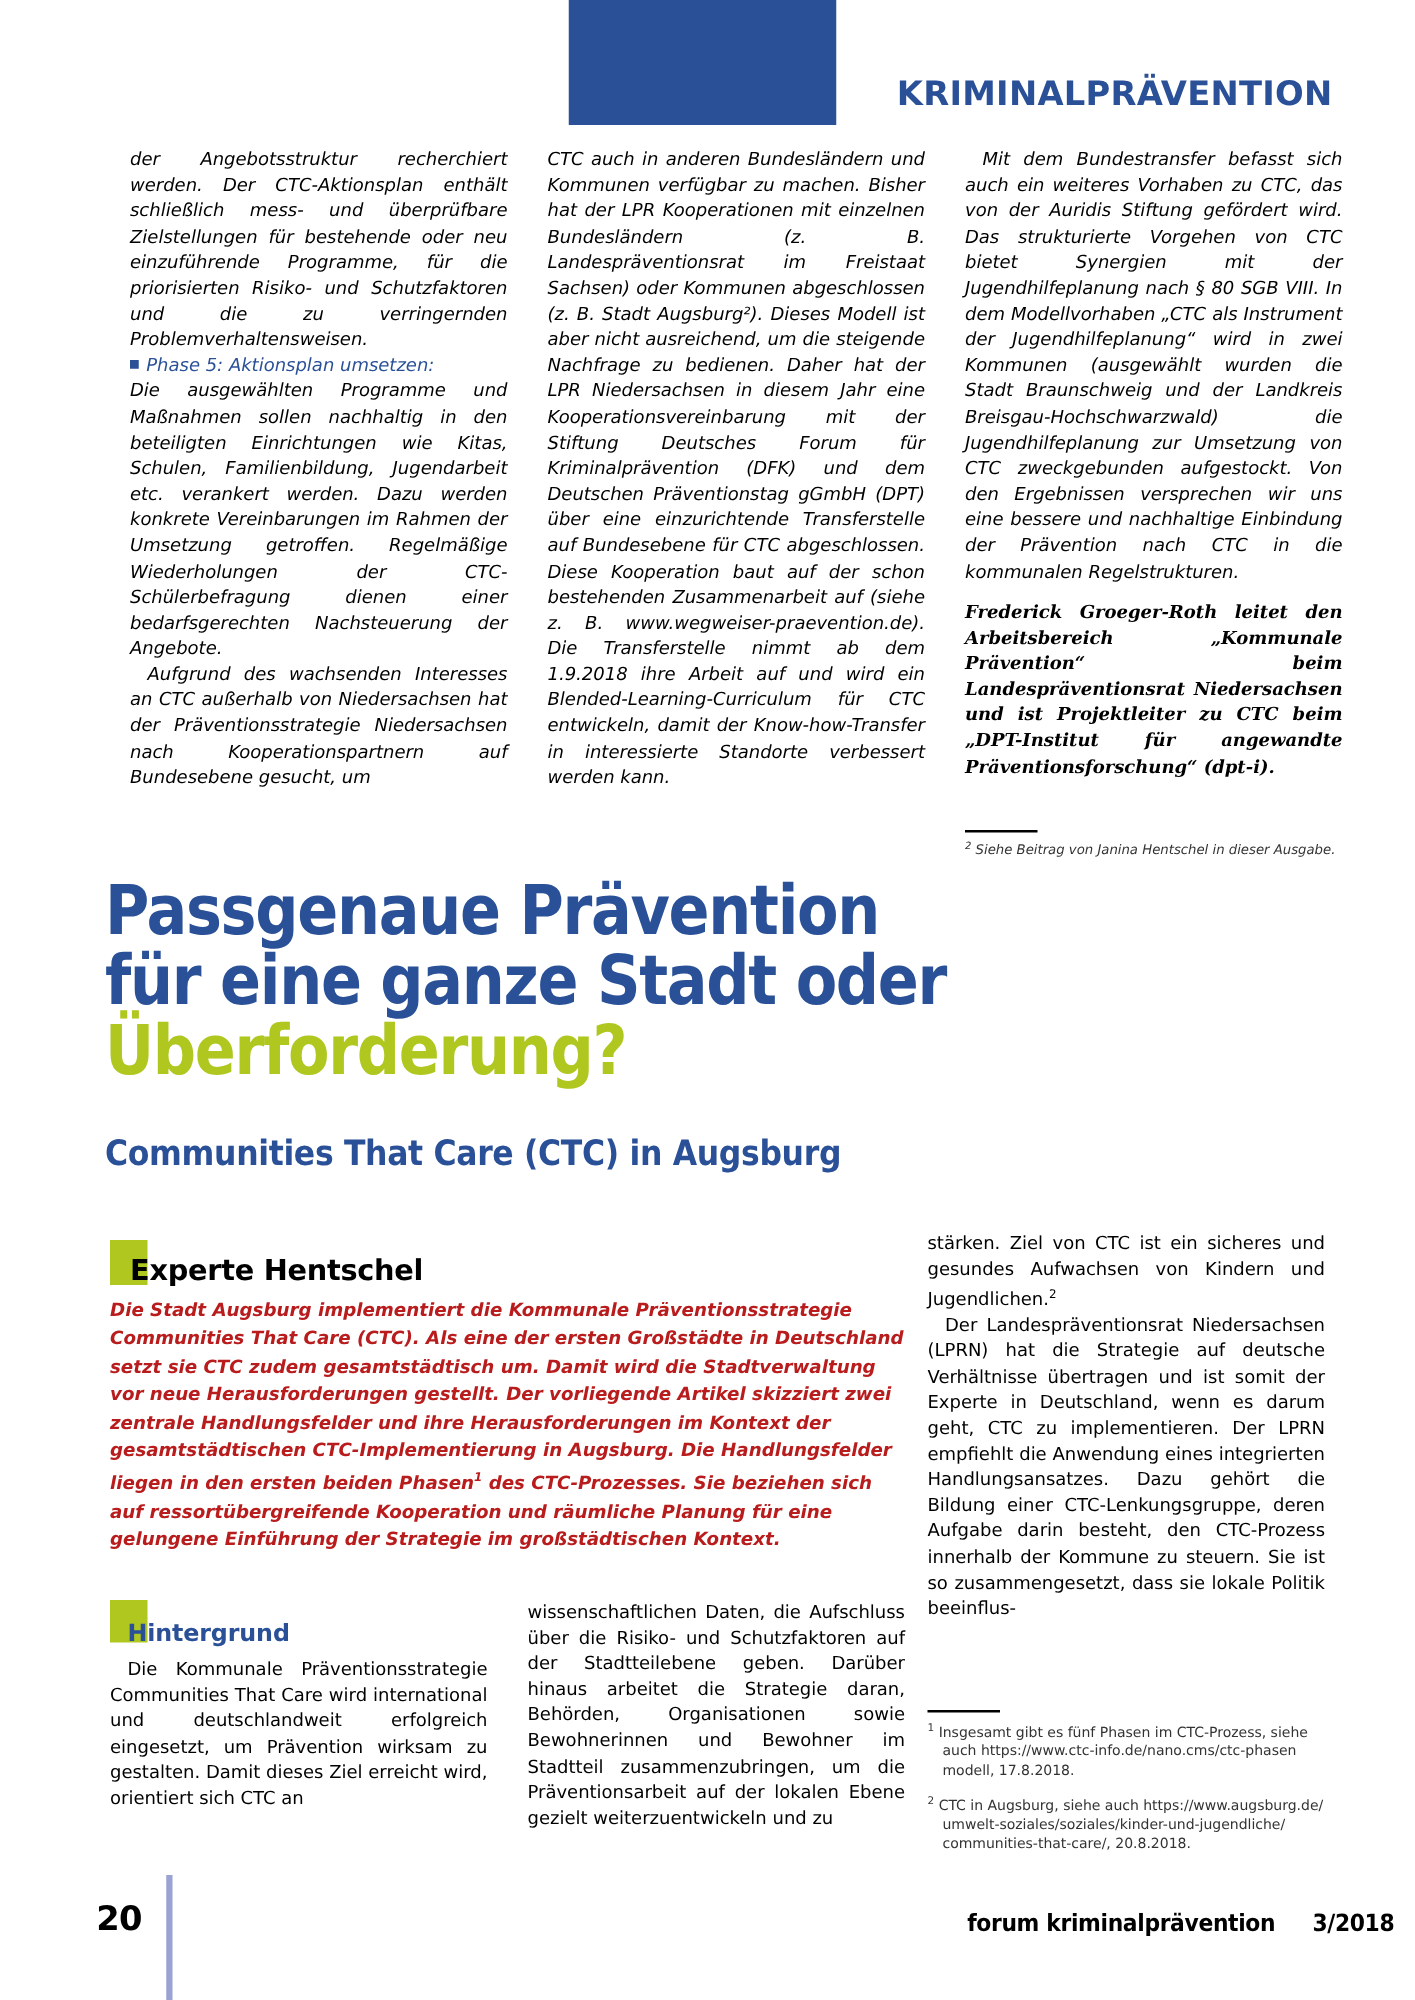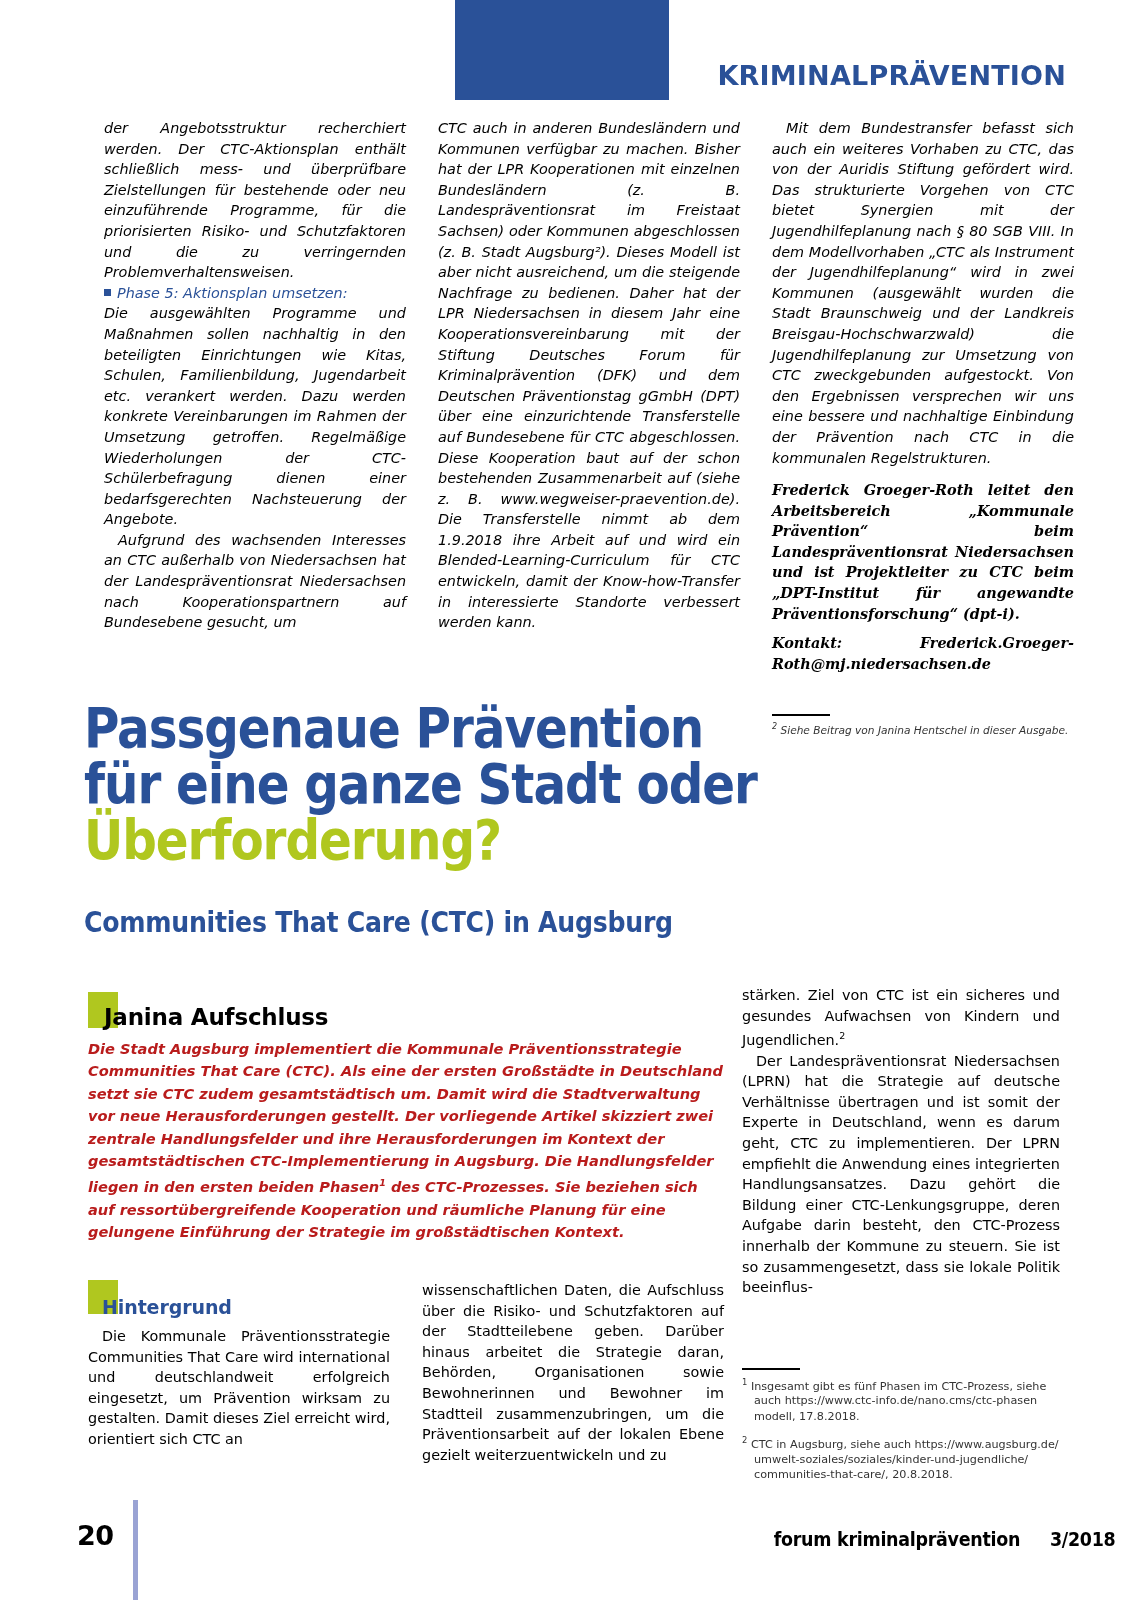--- a/index.html
+++ b/index.html
@@ -304,52 +304,51 @@
 
 <div class="top-cols">
 
   <div class="col">
     <p>der Angebotsstruktur recherchiert werden. Der CTC-Aktionsplan enthält schließlich mess- und überprüfbare Zielstellungen für bestehende oder neu einzuführende Programme, für die priorisierten Risiko- und Schutzfaktoren und die zu verringernden Problemverhaltensweisen.</p>
     <div class="bullet-line">
       <span class="bullet-sq"></span>
       <span class="bullet-label">Phase 5: Aktionsplan umsetzen:</span>
     </div>
     <p>Die ausgewählten Programme und Maßnahmen sollen nachhaltig in den beteiligten Einrichtungen wie Kitas, Schulen, Familienbildung, Jugendarbeit etc. verankert werden. Dazu werden konkrete Vereinbarungen im Rahmen der Umsetzung getroffen. Regelmäßige Wiederholungen der CTC-Schülerbefragung dienen einer bedarfsgerechten Nachsteuerung der Angebote.</p>
-    <p class="indent">Aufgrund des wachsenden Interesses an CTC außerhalb von Niedersachsen hat der Landespräventionsrat Niedersachsen nach Kooperationspartnern auf Bundesebene gesucht, um</p>
+    <p class="indent">Aufgrund des wachsenden Interesses an CTC außerhalb von Niedersachsen hat der Präventionsstrategie Niedersachsen nach Kooperationspartnern auf Bundesebene gesucht, um</p>
   </div>
 
   <div class="col">
     <p>CTC auch in anderen Bundesländern und Kommunen verfügbar zu machen. Bisher hat der LPR Kooperationen mit einzelnen Bundesländern (z. B. Landespräventionsrat im Freistaat Sachsen) oder Kommunen abgeschlossen (z. B. Stadt Augsburg²). Dieses Modell ist aber nicht ausreichend, um die steigende Nachfrage zu bedienen. Daher hat der LPR Niedersachsen in diesem Jahr eine Kooperationsvereinbarung mit der Stiftung Deutsches Forum für Kriminalprävention (DFK) und dem Deutschen Präventionstag gGmbH (DPT) über eine einzurichtende Transferstelle auf Bundesebene für CTC abgeschlossen. Diese Kooperation baut auf der schon bestehenden Zusammenarbeit auf (siehe z. B. www.wegweiser-praevention.de). Die Transferstelle nimmt ab dem 1.9.2018 ihre Arbeit auf und wird ein Blended-Learning-Curriculum für CTC entwickeln, damit der Know-how-Transfer in interessierte Standorte verbessert werden kann.</p>
   </div>
 
   <div class="col">
     <p class="indent">Mit dem Bundestransfer befasst sich auch ein weiteres Vorhaben zu CTC, das von der Auridis Stiftung gefördert wird. Das strukturierte Vorgehen von CTC bietet Synergien mit der Jugendhilfeplanung nach § 80 SGB VIII. In dem Modellvorhaben „CTC als Instrument der Jugendhilfeplanung“ wird in zwei Kommunen (ausgewählt wurden die Stadt Braunschweig und der Landkreis Breisgau-Hochschwarzwald) die Jugendhilfeplanung zur Umsetzung von CTC zweckgebunden aufgestockt. Von den Ergebnissen versprechen wir uns eine bessere und nachhaltige Einbindung der Prävention nach CTC in die kommunalen Regelstrukturen.</p>
     <div class="credit">
       <p>Frederick Groeger-Roth leitet den Arbeitsbereich „Kommunale Prävention“ beim Landespräventionsrat Niedersachsen und ist Projektleiter zu CTC beim „DPT-Institut für angewandte Präventionsforschung“ (dpt-i).</p>
-      <p>Kontakt: Frederick.Groeger-Roth@mj.niedersachsen.de</p>
     </div>
     <div class="fn-rule"></div>
     <div class="footnote-small">
       <sup>2</sup>
       <span>Siehe Beitrag von Janina Hentschel in dieser Ausgabe.</span>
     </div>
   </div>
 </div>
 
 <div class="feature-title">
   <div class="tline blue">Passgenaue Prävention</div>
   <div class="tline blue">für eine ganze Stadt oder</div>
   <div class="tline green">Überforderung?</div>
 </div>
 <div class="feature-sub">Communities That Care (CTC) in Augsburg</div>
 
 <div class="lower-left">
   <div class="author-row">
     <div class="green-marker"></div>
-    <div class="author-name">Janina Aufschluss</div>
+    <div class="author-name">Experte Hentschel</div>
   </div>
   <div class="abstract">
     <span>Die Stadt Augsburg implementiert die Kommunale Präventionsstrategie Communities That Care (CTC). Als eine der ersten Großstädte in Deutschland setzt sie CTC zudem gesamtstädtisch um. Damit wird die Stadtverwaltung vor neue Herausforderungen gestellt. Der vorliegende Artikel skizziert zwei zentrale Handlungsfelder und ihre Herausforderungen im Kontext der gesamtstädtischen CTC-Implementierung in Augsburg. Die Handlungsfelder liegen in den ersten beiden Phasen</span><sup>1</sup><span> des CTC-Prozesses. Sie beziehen sich auf ressortübergreifende Kooperation und räumliche Planung für eine gelungene Einführung der Strategie im großstädtischen Kontext.</span>
   </div>
 </div>
 
 <div class="lower-cols">
   <div class="col">
     <div class="section-head-wrap">
       <div class="section-head-marker"></div>

